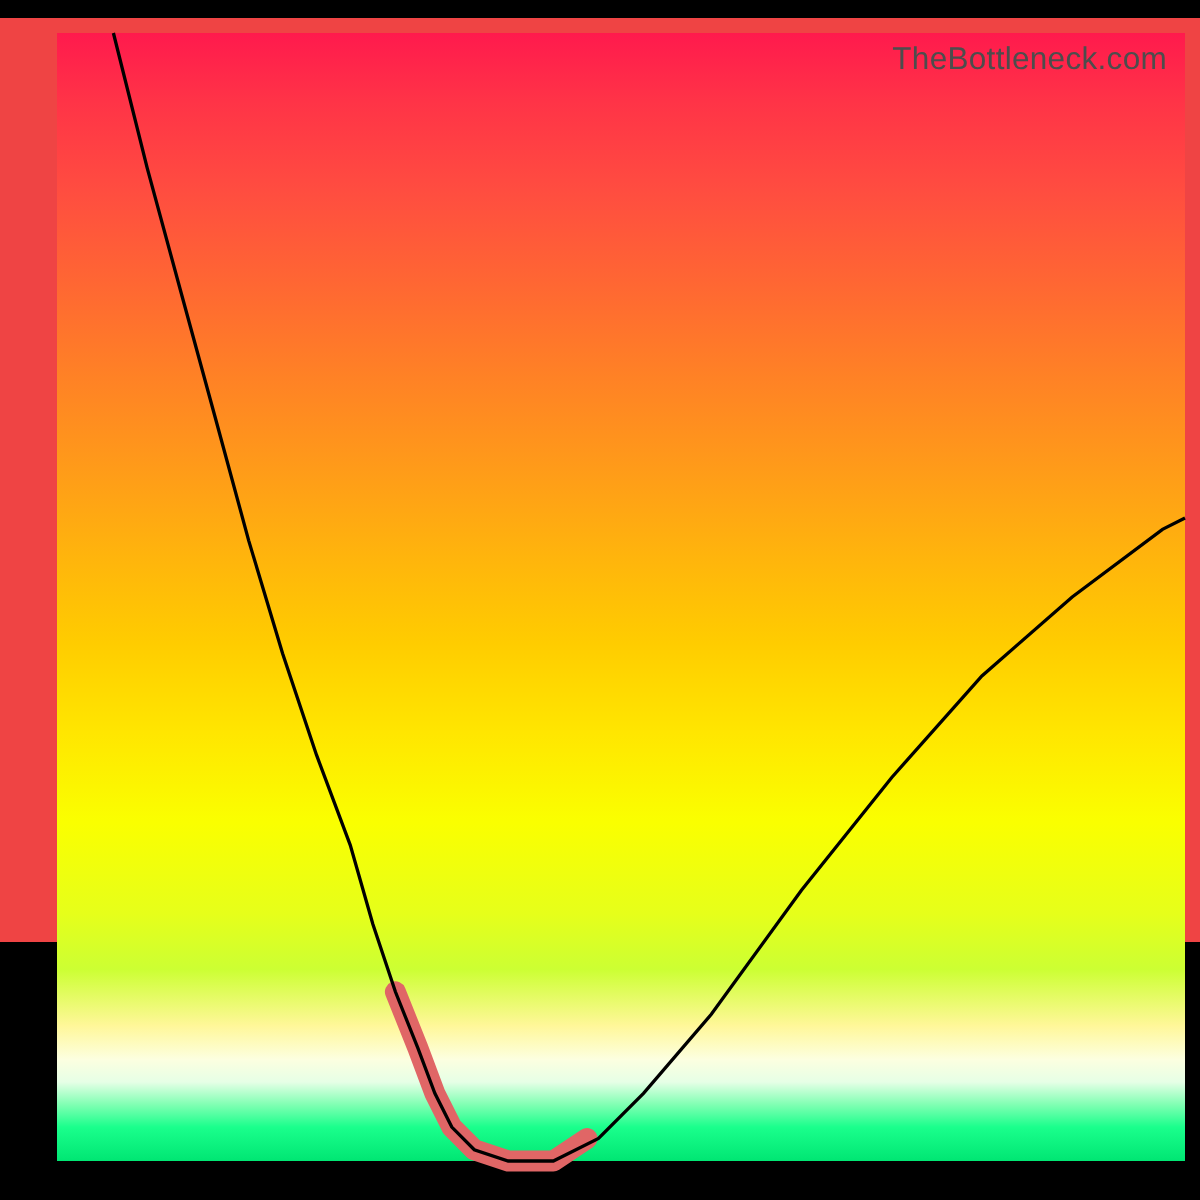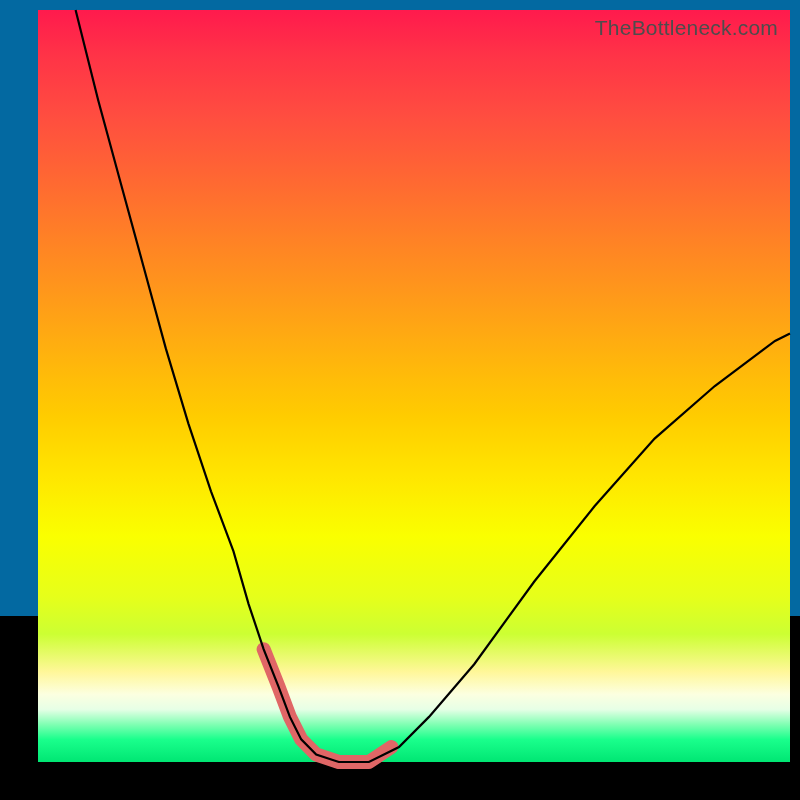--- a/index.html
+++ b/index.html
@@ -8,21 +8,22 @@
     width: 800px;
     height: 800px;
     overflow: hidden;
     background: #000;
     font-family: Arial, Helvetica, sans-serif;
   }
   .frame {
     position: relative;
     width: 800px;
     height: 616px;
-    background: #0369a1;
+    background: #ef4444;
+    margin-top: 12px;
   }
   .plot {
     position: absolute;
     left: 38px;
     top: 10px;
     width: 752px;
     height: 752px;
     
     background: linear-gradient(
       to bottom,

